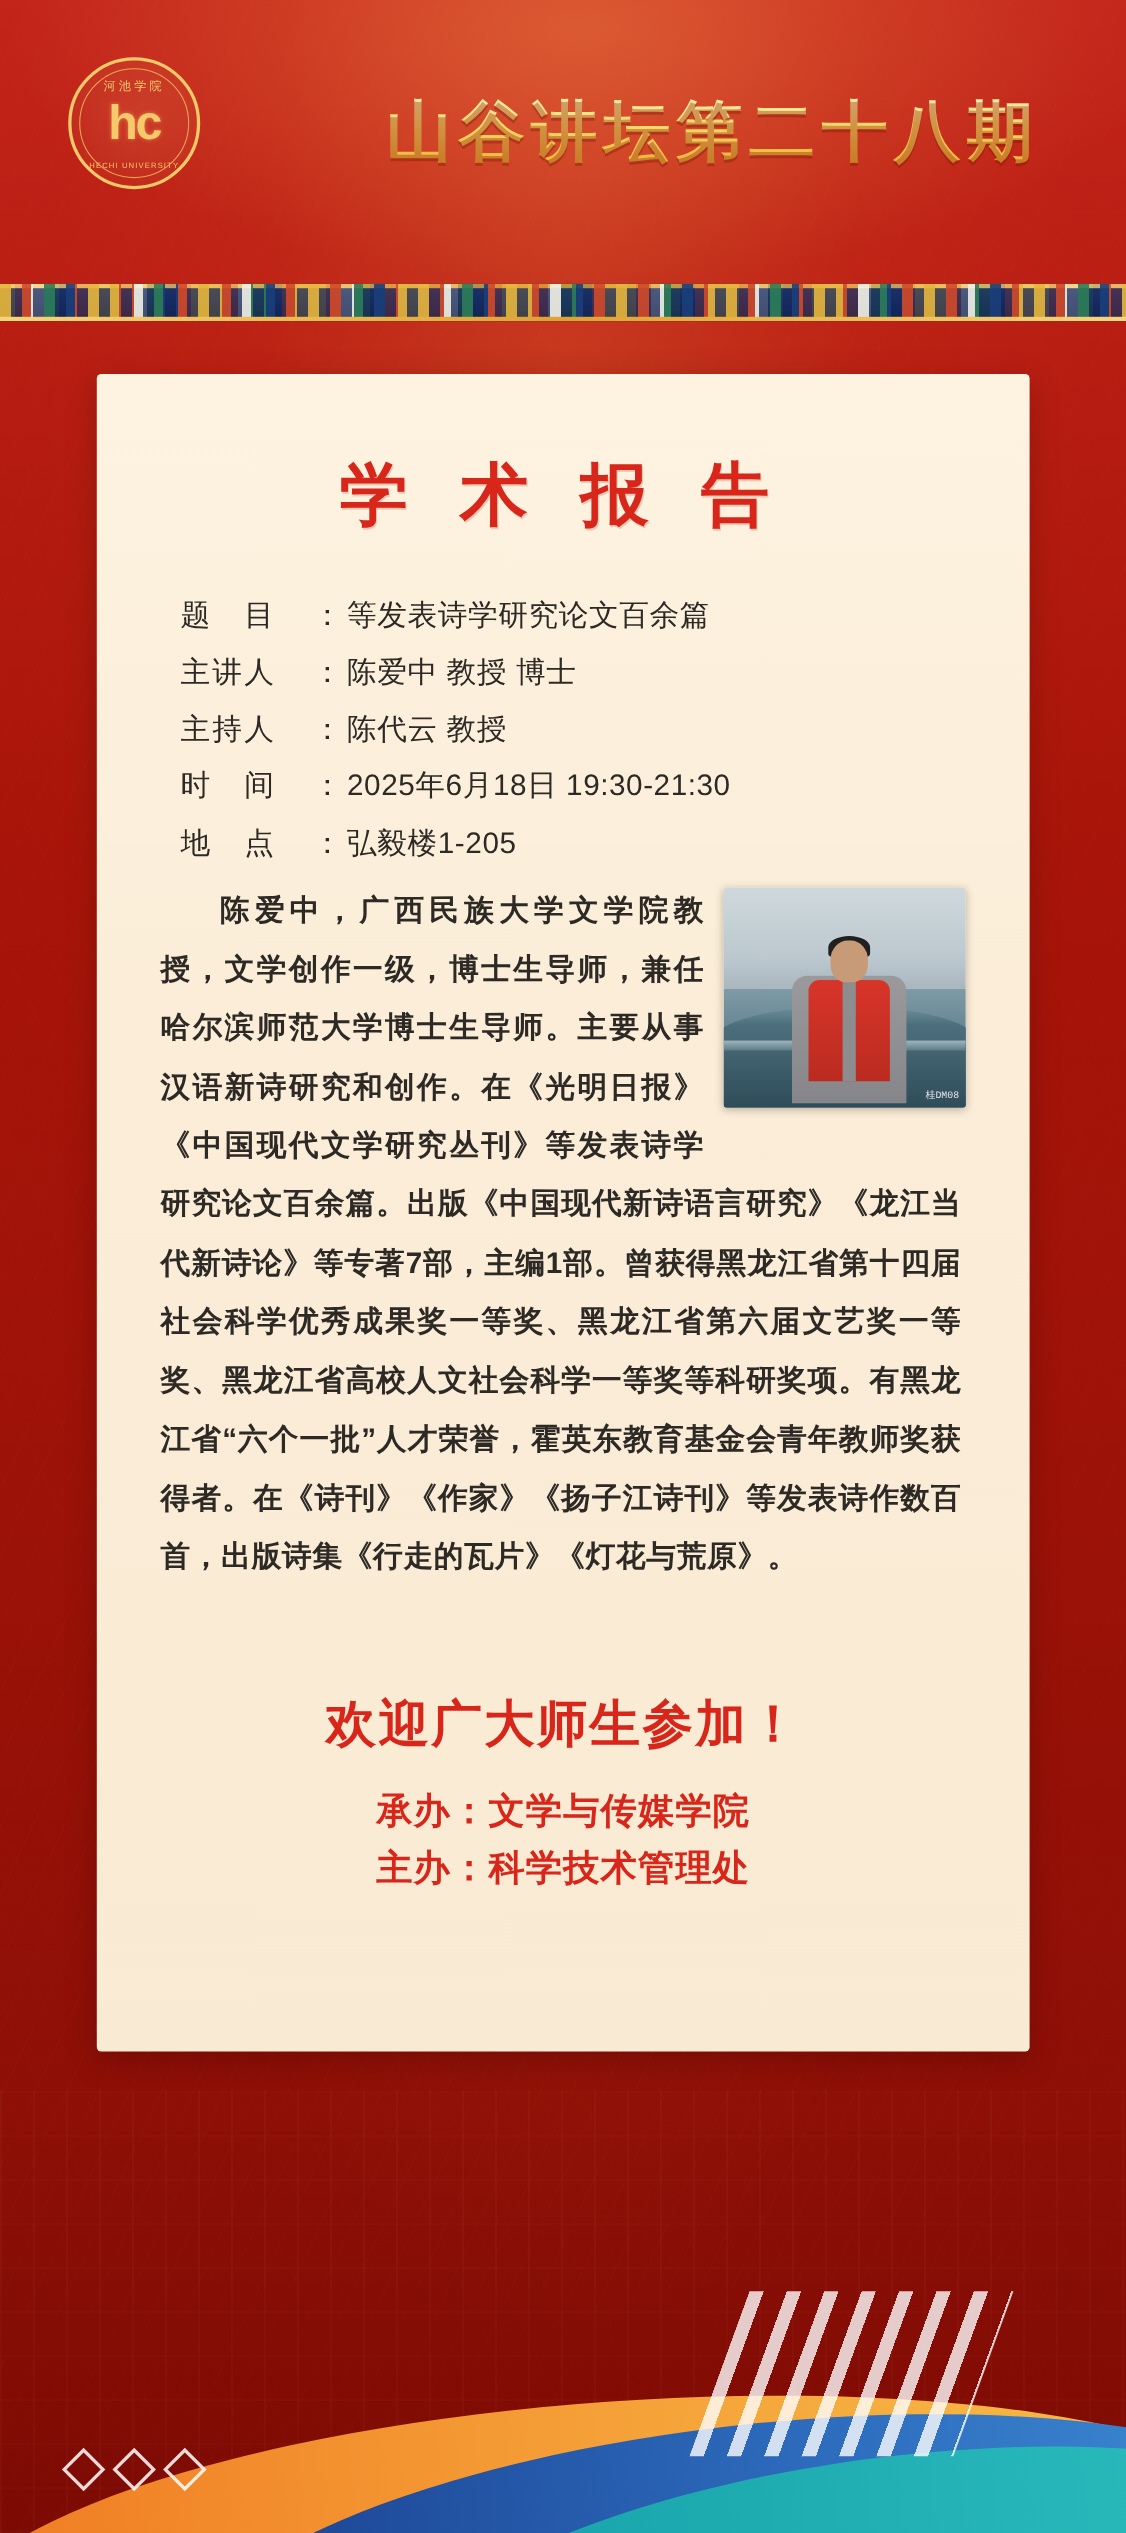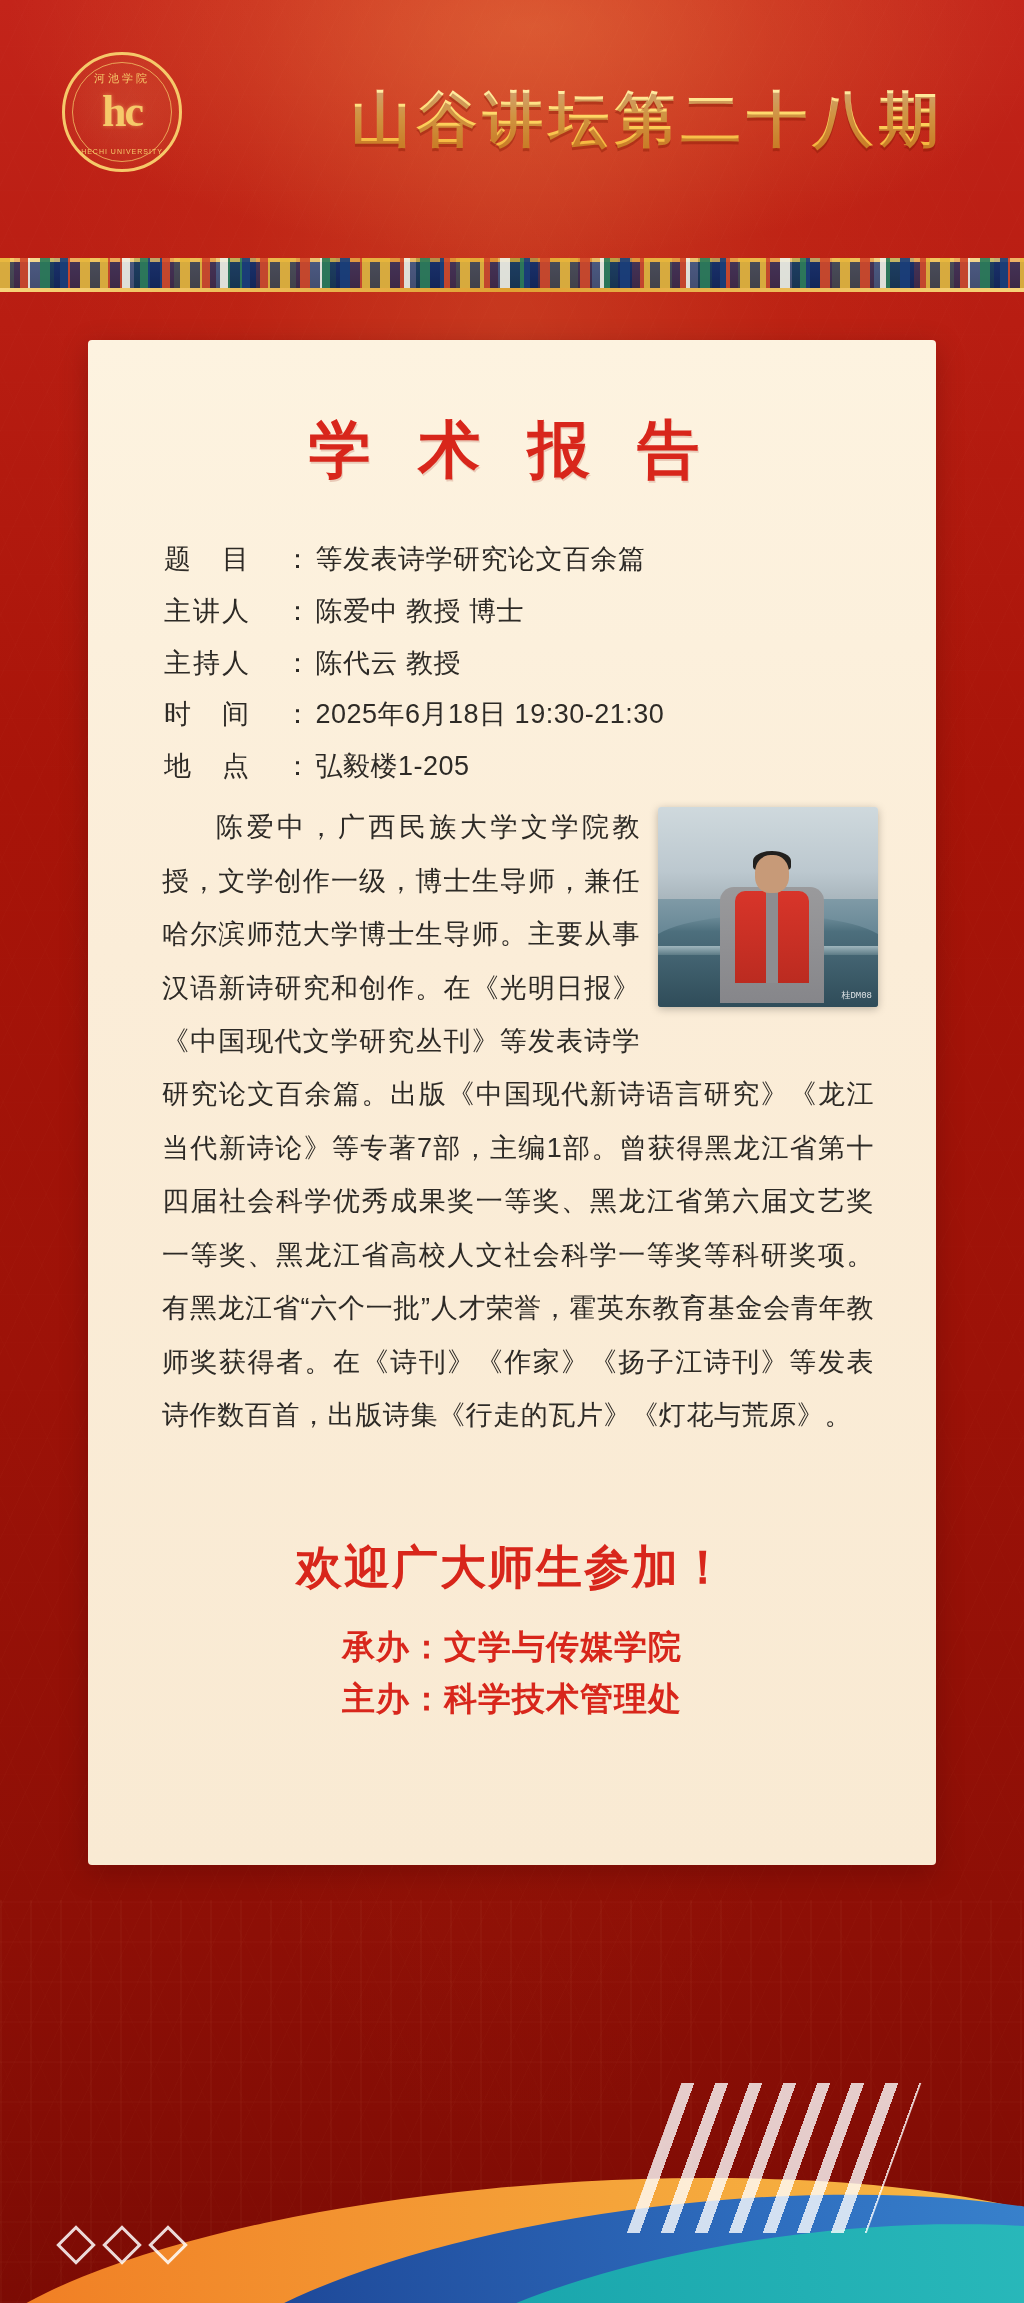--- a/index.html
+++ b/index.html
@@ -64,21 +64,21 @@
     justify-content: center;
     background: radial-gradient(circle at 50% 45%, rgba(255,220,150,0.10), rgba(255,200,120,0.02));
   }
   .logo .ring {
     position: absolute;
     inset: 7px;
     border-radius: 50%;
     border: 1px solid rgba(246,201,106,0.75);
   }
   .logo .mark {
-    font-family: Liberation Serif, serif;
+    font-family: Liberation Sans, sans-serif;
     color: #f6c96a;
     font-size: 44px;
     font-weight: bold;
     line-height: 1;
     letter-spacing: -2px;
     text-shadow: 0 0 4px rgba(255,200,120,0.5);
   }
   .logo .cn-top {
     position: absolute;
     top: 16px; left: 0; right: 0;
@@ -194,21 +194,22 @@
     color: #2d2a26;
     letter-spacing: 1px;
   }
   .bio-body {
     font-size: 27px;
     line-height: 1.98;
     color: #2d2a26;
     text-align: justify;
     text-indent: 2em;
     letter-spacing: 0.6px;
-    margin: 0 4px 0 16px;
+    margin: 0 4px 0 0;
+    font-weight: bold;
   }
   .speaker-photo {
     float: right;
     width: 220px;
     height: 200px;
     margin: 6px 0 8px 18px;
     border-radius: 3px;
     overflow: hidden;
     position: relative;
     box-shadow: 0 2px 8px rgba(0,0,0,0.25);

